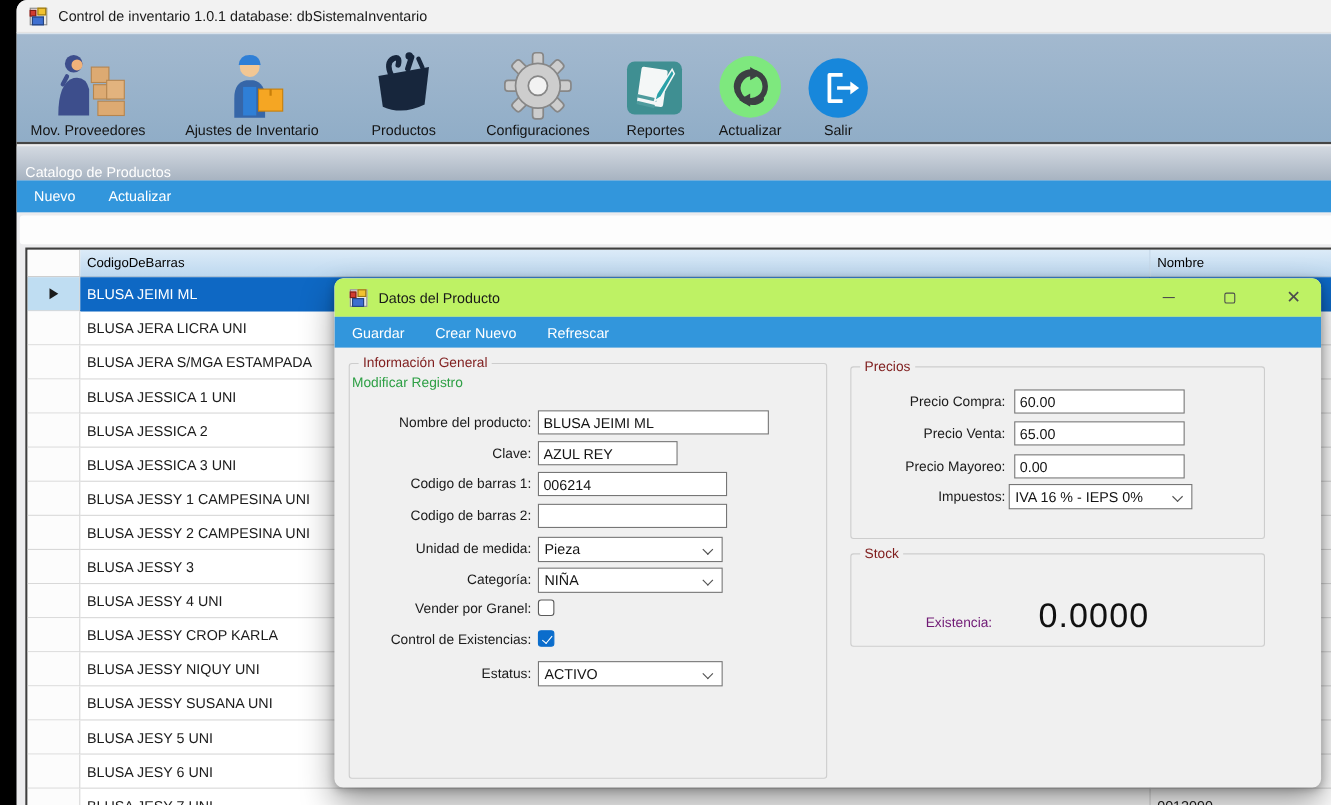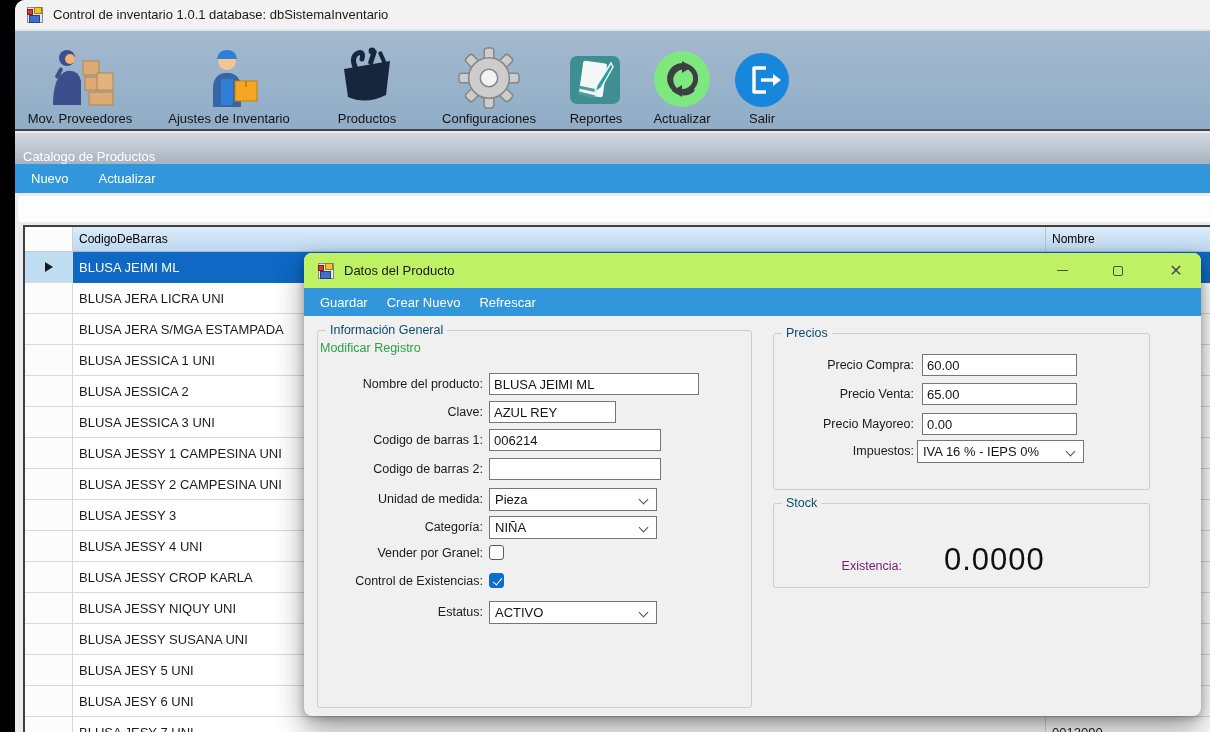--- a/index.html
+++ b/index.html
@@ -64,26 +64,26 @@
   .d-titlebar { position:absolute; left:0; top:0; width:100%; height:35px; background:#bef264;
                 display:flex; align-items:center; }
   .d-title { font-size:13px; color:#191919; margin-left:10px; }
   .d-titlebar .app-ico { margin-left:14px; }
   .wb { position:absolute; top:0; height:35px; width:42px; display:flex; align-items:center;
         justify-content:center; color:#4D4D4D; }
   .wb-min-glyph { width:11px; height:1.5px; background:#4D4D4D; }
   .wb-max-glyph { width:10px; height:10px; border:1.2px solid #4D4D4D; border-radius:2px; }
   .wb-close-glyph { font-size:16px; line-height:1; color:#4D4D4D; }
   .d-menubar { position:absolute; left:0; top:35px; width:100%; height:28px; background:#3296DC;
-               display:flex; align-items:center; padding-left:16px; gap:19px; }
+               display:flex; align-items:center; padding-left:16px; gap:28px; }
   .d-menubar .mi { color:#FFF; font-size:13px; }
 
   .groupbox { position:absolute; border:1px solid #CDCDCD; border-radius:3px; }
   .gb-label { position:absolute; top:-8px; left:8px; background:#F0F0F0; padding:0 4px;
-              font-size:12.5px; color:#0c4a6e; white-space:nowrap; }
+              font-size:12.5px; color:#7f1d1d; white-space:nowrap; }
   .gb-general { left:13px; top:77px; width:435px; height:378px; }
   .gb-precios { left:469px; top:80px; width:377px; height:157px; }
   .gb-stock   { left:469px; top:250px; width:377px; height:85px; }
 
   .mode-label { position:absolute; left:2px; top:10px; font-size:12.5px; color:#2FA046; }
 
   .flabel { position:absolute; height:22px; display:flex; align-items:center; justify-content:flex-end;
             font-size:12.5px; color:#1A1A1A; white-space:nowrap; }
   .tbox { position:absolute; height:22px; background:#FFF; border:1px solid #767676;
           font-size:13px; color:#141414; padding:0 4px; font-family:"Liberation Sans",sans-serif; }

